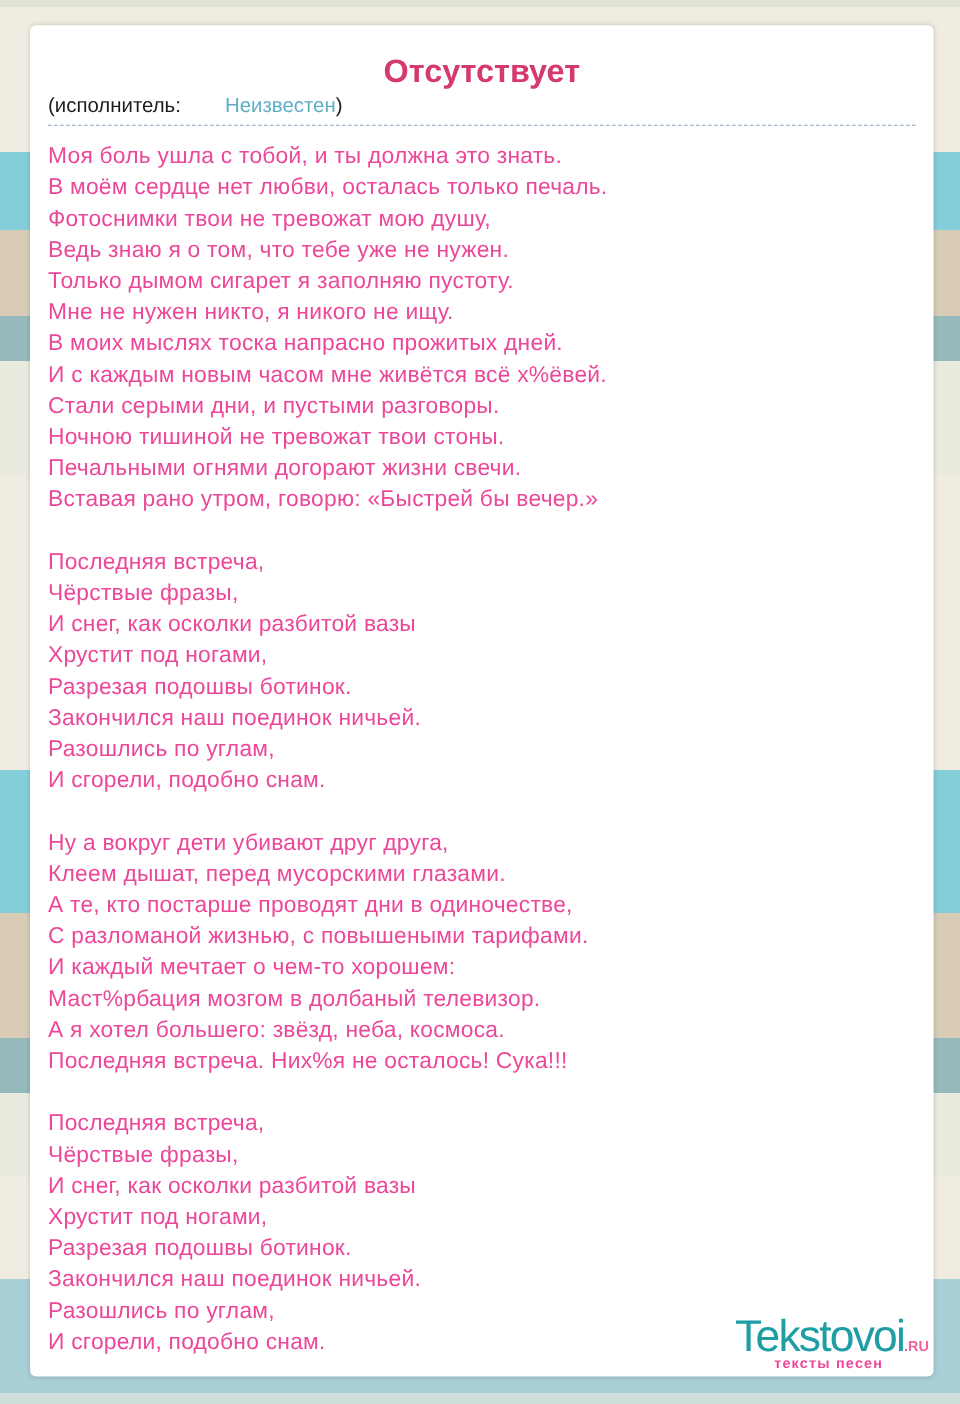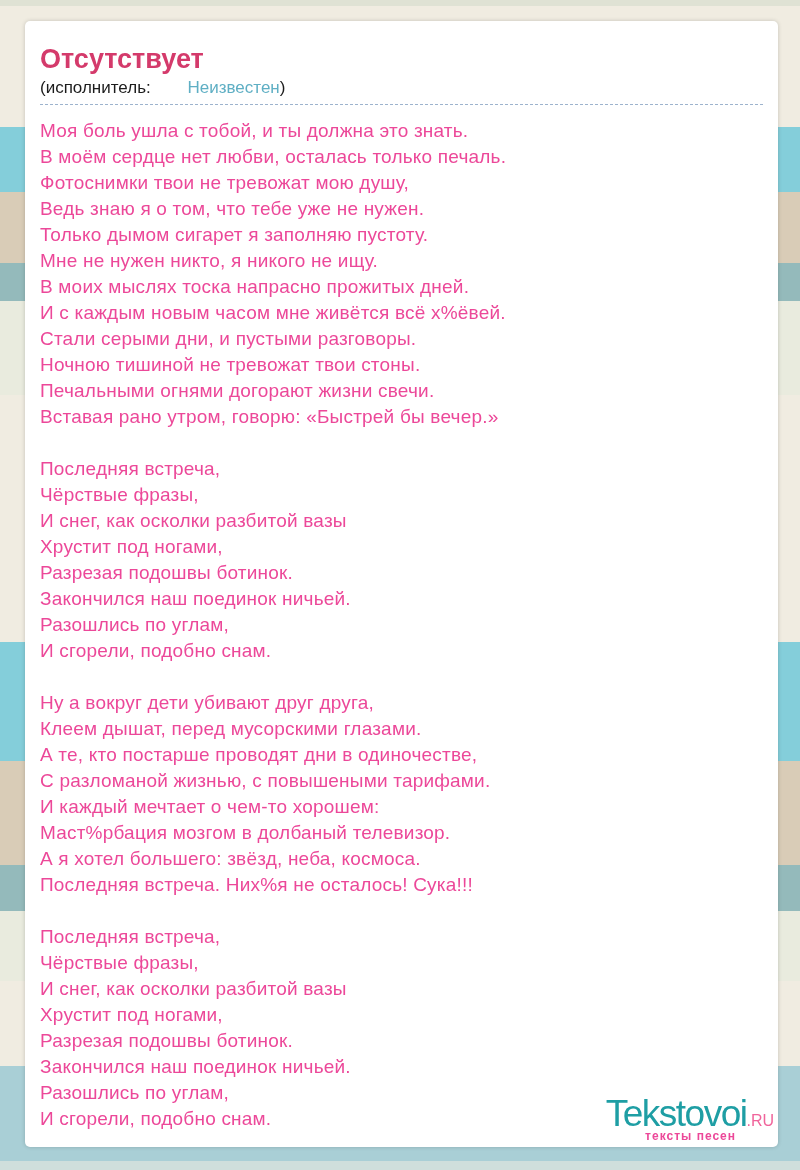--- a/index.html
+++ b/index.html
@@ -33,20 +33,21 @@
     padding:23px 15px 0 15px;
   }
   .header{
     border-bottom:1px dashed #9db3cd;
     padding-bottom:7px;
   }
   .page-title{
     margin:0;
     font-size:27px;line-height:30px;font-weight:bold;
     color:#d43a6b;
+    text-align:center;
   }
   .artist-line{
     margin-top:4px;
     font-size:17px;line-height:19px;color:#1c1c1c;
   }
   .artist-link{
     color:#5fafc4;text-decoration:none;cursor:pointer;padding-left:32px;
   }
   .lyrics{
     margin-top:13px;
@@ -56,21 +57,21 @@
   .stanza{margin:0 0 26px 0;}
   .logo{
     position:absolute;right:4px;bottom:2px;
     text-align:right;text-decoration:none;display:block;cursor:pointer;
   }
   .logo-brand{
     font-size:37px;line-height:34px;font-weight:normal;letter-spacing:-1.5px;
     color:#1e9ea4;
   }
   .logo-tld{
-    font-size:16px;font-weight:normal;letter-spacing:0;
+    font-size:12px;font-weight:bold;letter-spacing:0;
     color:#f0649b;
   }
   .logo-tagline{
     font-size:12px;font-weight:bold;letter-spacing:1px;
     color:#ec4899;
     margin:-2px 38px 2px 0;
   }
 </style>
 </head>
 <body>

